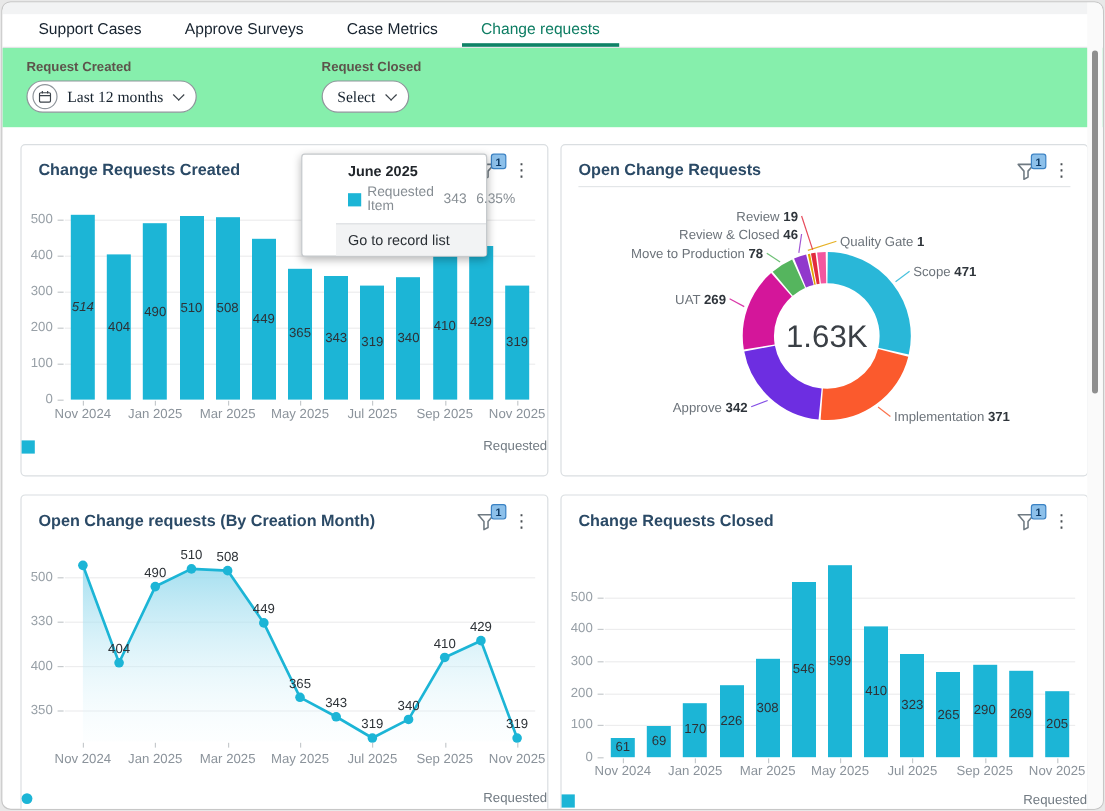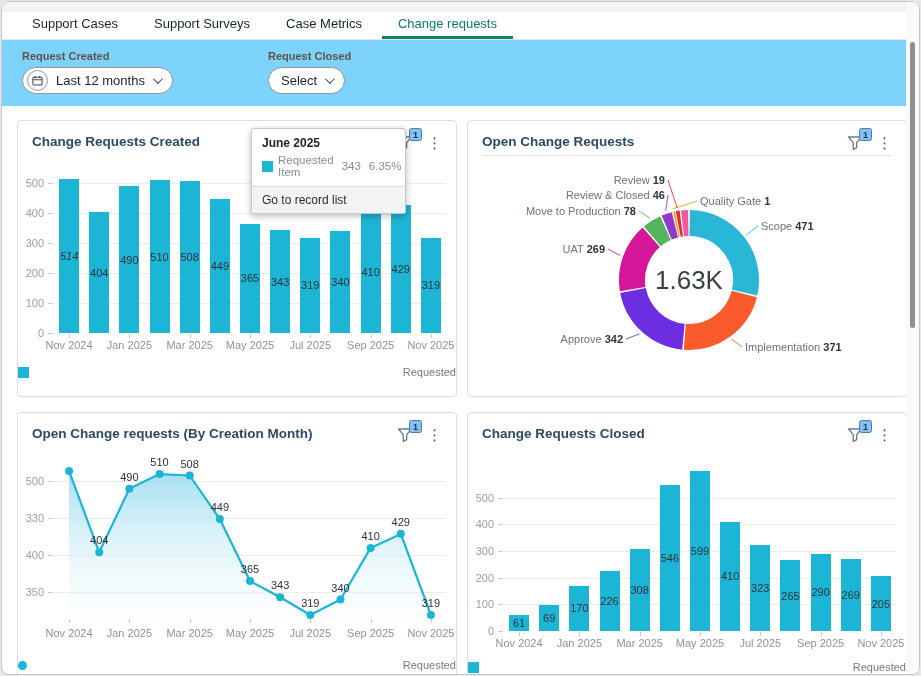--- a/index.html
+++ b/index.html
@@ -10,28 +10,28 @@
   
   #top-strip { height:10px; background:#f2f3f4; }
   #tab-bar { position:relative; height:28px; background:#ffffff; border-bottom:1px solid #e2e4e6;
     display:flex; align-items:flex-end; padding-left:18px; }
   .tab { font-size:13px; color:#16222e; padding:4px 12px 8px 12px; margin-right:12px;
     cursor:pointer; position:relative; white-space:nowrap; }
   .tab.active { color:#0e7d63; }
   .tab.active::after { content:""; position:absolute; left:-4px; right:-4px; bottom:0;
     height:3px; background:#0e8266; }
   
-  #filters { position:relative; height:66px; background:#7dd3fc; }
+  #filters { position:relative; height:66px; background:#86efac; }
   .filter-group { position:absolute; top:10px; }
   .filter-label { font-size:11px; font-weight:bold; color:#5d544c; margin-bottom:5px; }
   .pill { display:inline-flex; align-items:center; border:1px solid #8f959b; border-radius:15px;
     height:27px; padding:0 12px 0 4px; background:#fff; cursor:pointer; }
   .pill .cal-circle { width:21px; height:21px; border:1px solid #8f959b; border-radius:50%;
     display:flex; align-items:center; justify-content:center; margin-right:8px; }
-  .pill .pill-text { font-size:13px; color:#16222e; margin-right:8px; }
+  .pill .pill-text { font-size:13px; color:#16222e; margin-right:8px;font-family:Liberation Serif, serif; }
   .chev { width:7px; height:7px; border-right:1.6px solid #3c434a; border-bottom:1.6px solid #3c434a;
     transform:rotate(45deg) translateY(-2px); }
   .pill.no-icon { padding-left:12px; }
   
   .card { position:absolute; width:440px; height:277px; background:#fff; border:1px solid #dadee1;
     border-radius:4px; }
   .card-title { position:absolute; left:14px; top:13px; font-size:13.5px; font-weight:bold;
     color:#2b4a66; }
   .card-actions { position:absolute; right:14px; top:14px; display:flex; align-items:flex-start; gap:12px; }
   .funnel-wrap { position:relative; width:18px; height:18px; cursor:pointer; }
@@ -49,42 +49,42 @@
   .xtick-label { position:absolute; font-size:11px; color:#8b939b; text-align:center; width:60px; }
   .xtick-mark { position:absolute; width:1px; height:4px; background:#c6cacd; }
   .legend { position:absolute; left:0; width:100%; display:flex; justify-content:space-between;
     align-items:center; gap:6px; cursor:pointer; }
   .legend-sq { width:11px; height:11px; background:#1cb5d6; }
   .legend-dot { width:9px; height:9px; border-radius:50%; background:#1cb5d6; }
   .legend-label { font-size:11px; color:#717a82; }
   svg text { font-family:"Liberation Sans", sans-serif; }
   
   #tooltip { position:absolute; left:233px; top:7px; width:155px; background:#fff;
-    border:1px solid #c5c9cc; border-radius:3px; box-shadow:0 2px 7px rgba(0,0,0,.28); z-index:6; }
+    border:1px solid #c5c9cc; border-radius:3px; box-shadow:0 2px 7px rgba(0,0,0,.28); z-index:6;padding-left:28px; }
   #tooltip .tt-head { font-size:12px; font-weight:bold; color:#21262b; padding:7px 10px 2px 10px; }
   #tooltip .tt-row { display:flex; align-items:center; gap:5px; padding:2px 10px 8px 10px; }
   #tooltip .tt-swatch { width:11px; height:11px; background:#1cb5d6; flex:0 0 auto; }
   #tooltip .tt-series { font-size:11.5px; color:#868d93; }
   #tooltip .tt-val { font-size:11.5px; color:#868d93; margin-left:3px; }
   #tooltip .tt-footer { border-top:1px solid #dcdfe1; background:#f2f3f4; font-size:12px;
     color:#2a2f34; padding:6px 10px; cursor:pointer; }
   
   #scroll-track { position:absolute; top:0; right:0; width:13px; height:100%; background:#fafafa; }
   #scroll-thumb { position:absolute; right:4px; top:40px; width:5px; height:286px;
     background:#8f8f8f; border-radius:3px; cursor:pointer; }
 </style>
 </head>
 <body>
 
 <div id="window">
   <div id="top-strip"></div>
 
   <div id="tab-bar">
     <div class="tab">Support Cases</div>
-    <div class="tab">Support Surveys</div>
+    <div class="tab">Approve Surveys</div>
     <div class="tab">Case Metrics</div>
     <div class="tab active">Change requests</div>
   </div>
 
   <div id="filters">
     <div class="filter-group" style="left:20px;">
       <div class="filter-label">Request Created</div>
       <div class="pill">
         <span class="cal-circle">
           <svg width="11" height="11" viewBox="0 0 12 12">

